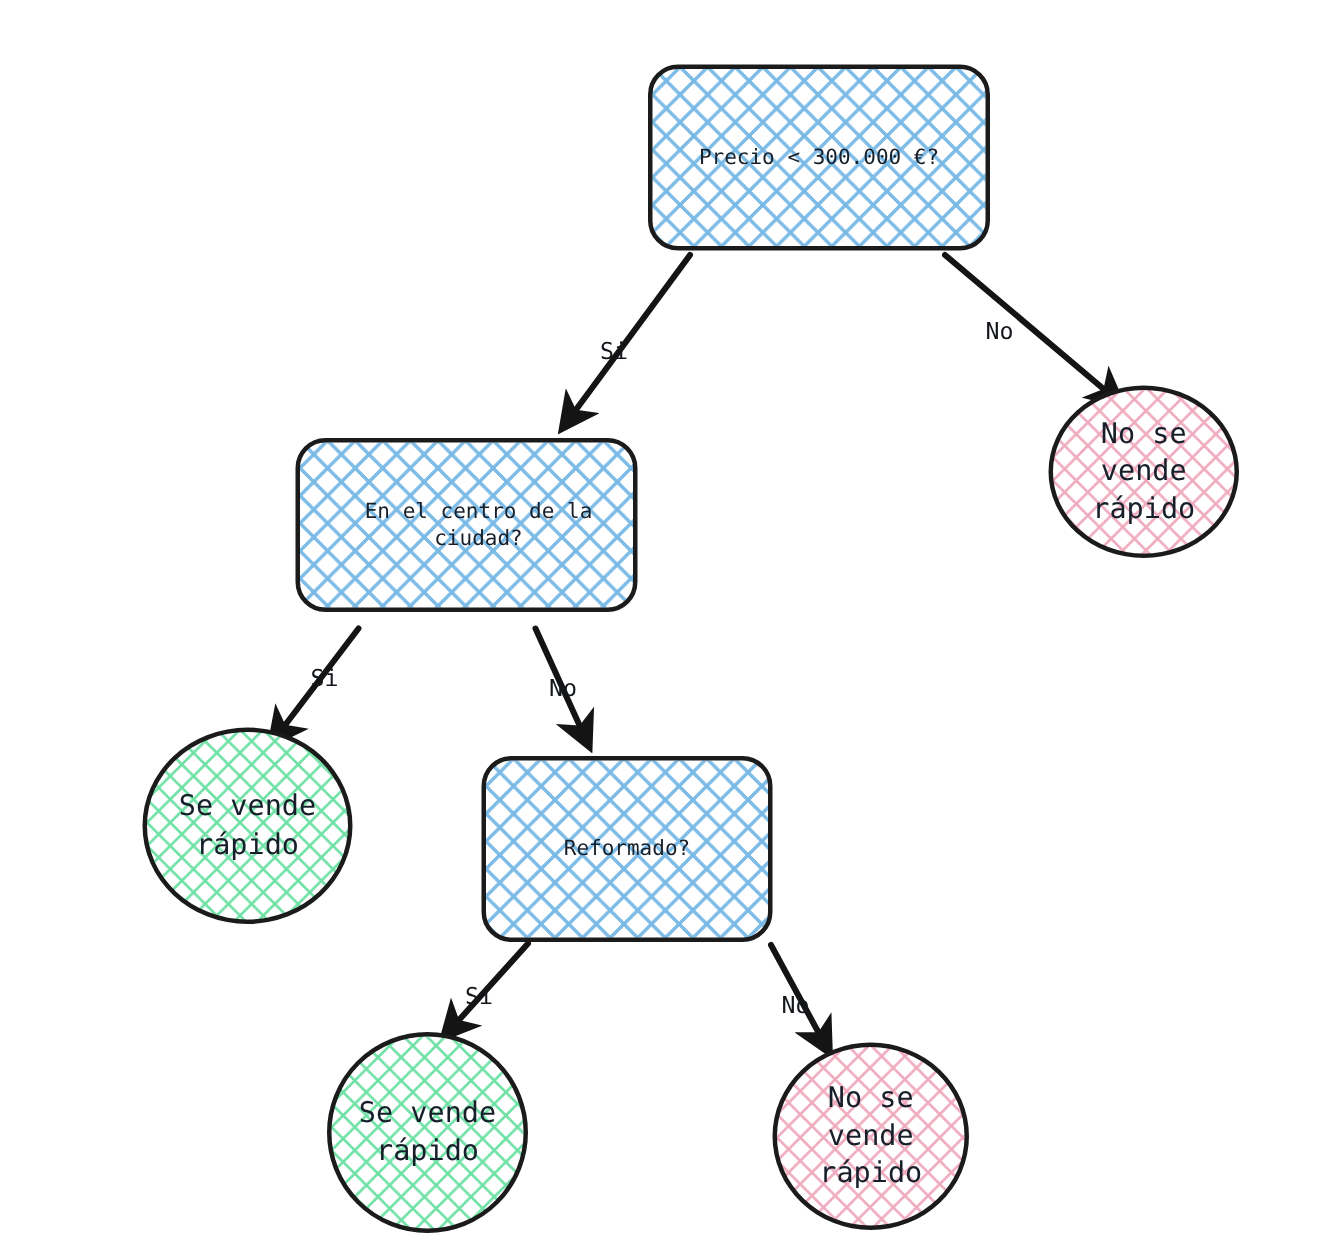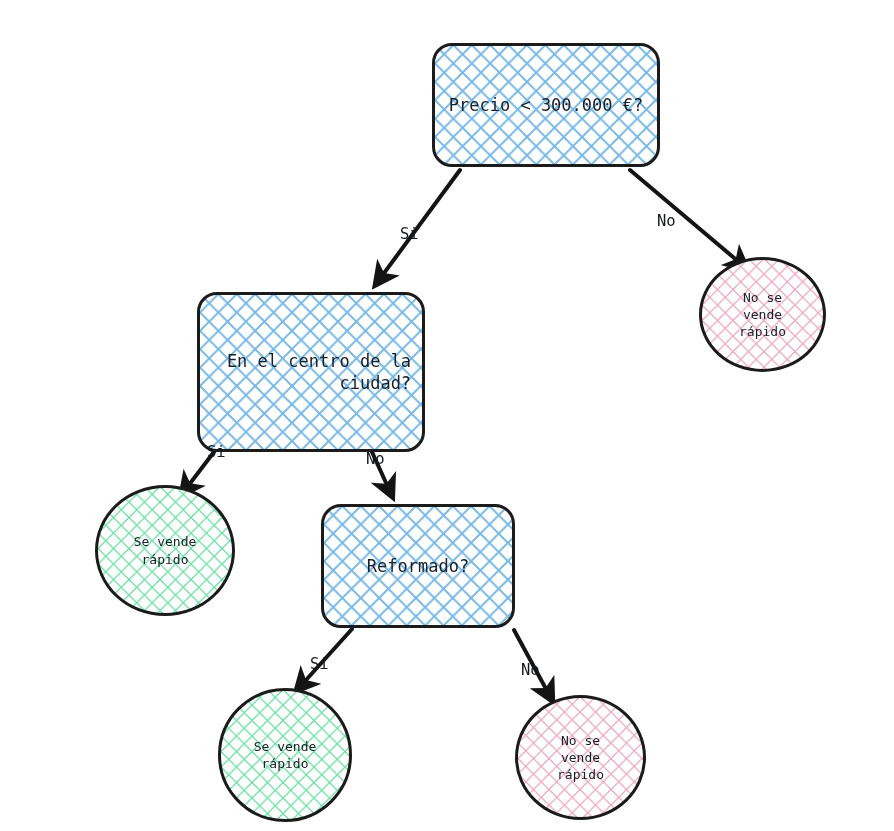--- a/index.html
+++ b/index.html
@@ -43,29 +43,28 @@
   }
   
   .decision {
     border: 3.5px solid #1b1b1b;
     border-radius: 20px;
     background-color: #ffffff;
     background-image:
       repeating-linear-gradient(45deg,  rgba(120,185,230,0.95) 0 2px, rgba(255,255,255,0) 2px 13px),
       repeating-linear-gradient(-45deg, rgba(120,185,230,0.95) 0 2px, rgba(255,255,255,0) 2px 13px);
     background-size: 18.4px 18.4px, 18.4px 18.4px;
-    font-size: 17px;
-    text-align: right;
+    font-size: 14px;
   }
   
   .terminal {
     border: 3.5px solid #1b1b1b;
     border-radius: 50%;
     background-color: #ffffff;
-    font-size: 13px;
+    font-size: 19px;
   }
   .terminal.pos {
     background-image:
       repeating-linear-gradient(45deg,  rgba(110,225,165,0.95) 0 2px, rgba(255,255,255,0) 2px 11px),
       repeating-linear-gradient(-45deg, rgba(110,225,165,0.95) 0 2px, rgba(255,255,255,0) 2px 11px);
     background-size: 15.5px 15.5px, 15.5px 15.5px;
   }
   .terminal.neg {
     background-image:
       repeating-linear-gradient(45deg,  rgba(240,170,190,0.95) 0 2px, rgba(255,255,255,0) 2px 11px),
@@ -100,21 +99,21 @@
         <line x1="357" y1="419" x2="392" y2="496" marker-end="url(#arrowhead)"></line>
         <line x1="352" y1="629" x2="297" y2="690" marker-end="url(#arrowhead)"></line>
         <line x1="514" y1="630" x2="552" y2="700" marker-end="url(#arrowhead)"></line>
       </g>
   </svg>
 
   <div id="node-layer">
       <div class="node decision" style="left: 432px; top: 43px; width: 228px; height: 124px;">
         <span class="node-text">Precio &lt; 300.000 €?</span>
       </div>
-      <div class="node decision" style="left: 197px; top: 292px; width: 228px; height: 160px; padding-left: 16px;">
+      <div class="node decision" style="left: 197px; top: 292px; width: 228px; height: 116px; padding-left: 16px;">
         <span class="node-text">En el centro de la
 ciudad?</span>
       </div>
       <div class="node terminal neg" style="left: 699px; top: 257px; width: 127px; height: 115px;">
         <span class="node-text">No se
 vende
 rápido</span>
       </div>
       <div class="node terminal pos" style="left: 95px; top: 485px; width: 140px; height: 131px;">
         <span class="node-text">Se vende

